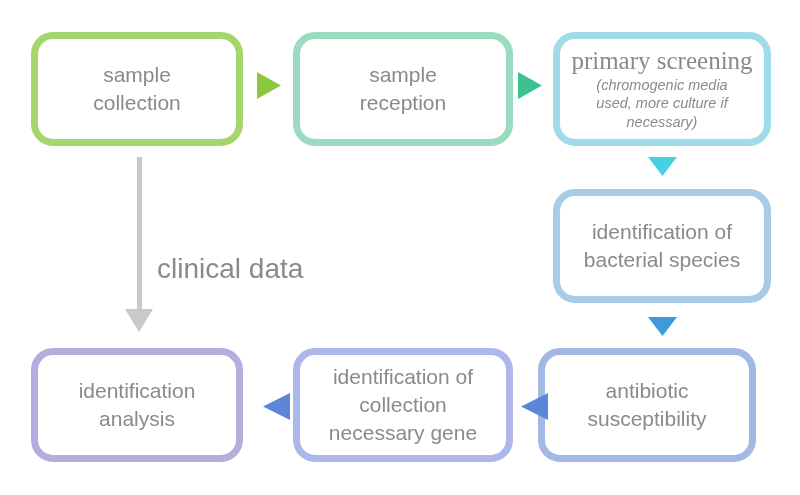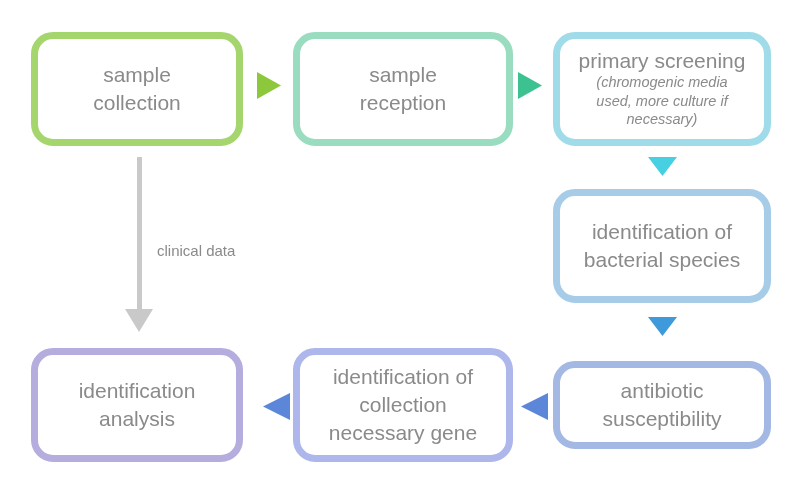--- a/index.html
+++ b/index.html
@@ -24,44 +24,44 @@
     justify-content: center;
     text-align: center;
     color: #8a8a8a;
     font-size: 21px;
     line-height: 1.32;
   }
   .n1 { left: 31px;  top: 32px;  width: 212px; height: 114px; }
   .n2 { left: 293px; top: 32px;  width: 220px; height: 114px; }
   .n3 { left: 553px; top: 32px;  width: 218px; height: 114px; }
   .n4 { left: 553px; top: 189px; width: 218px; height: 114px; }
-  .n5 { left: 553px; top: 348px; width: 218px; height: 88px; margin-top: 13px; }
+  .n5 { left: 538px; top: 348px; width: 218px; height: 114px; }
   .n6 { left: 293px; top: 348px; width: 220px; height: 114px; }
   .n7 { left: 31px;  top: 348px; width: 212px; height: 114px; }
-  .n3 .title { font-size: 21px; line-height: 1.15; }
+  .n3 .title { font-size: 25px; line-height: 1.15; font-family: Liberation Serif, serif; }
   .n3 .sub   { font-size: 14.5px; line-height: 1.28; font-style: italic; }
   .arrow { position: absolute; display: block; }
   .a1 { left: 257px; top: 72px; }
   .a2 { left: 518px; top: 72px; }
   .a3 { left: 648px; top: 157px; }
   .a4 { left: 648px; top: 317px; }
   .a5 { left: 521px; top: 393px; }
   .a6 { left: 263px; top: 393px; }
   .gline {
     position: absolute;
     left: 137px; top: 157px;
     width: 5px; height: 153px;
     background: #c9c9c9;
   }
   .ghead { left: 125px; top: 309px; }
   .clabel {
     position: absolute;
-    left: 157px; top: 242px;
+    left: 157px; top: 253px;
     color: #8a8a8a;
-    font-size: 15px;
+    font-size: 28px;
     white-space: nowrap;
   }
 </style>
 </head>
 <body>
 
 <div class="canvas">
 
   <div class="node n1" style="border-color: rgb(165, 214, 110);">
     <span class="ln">sample</span>

